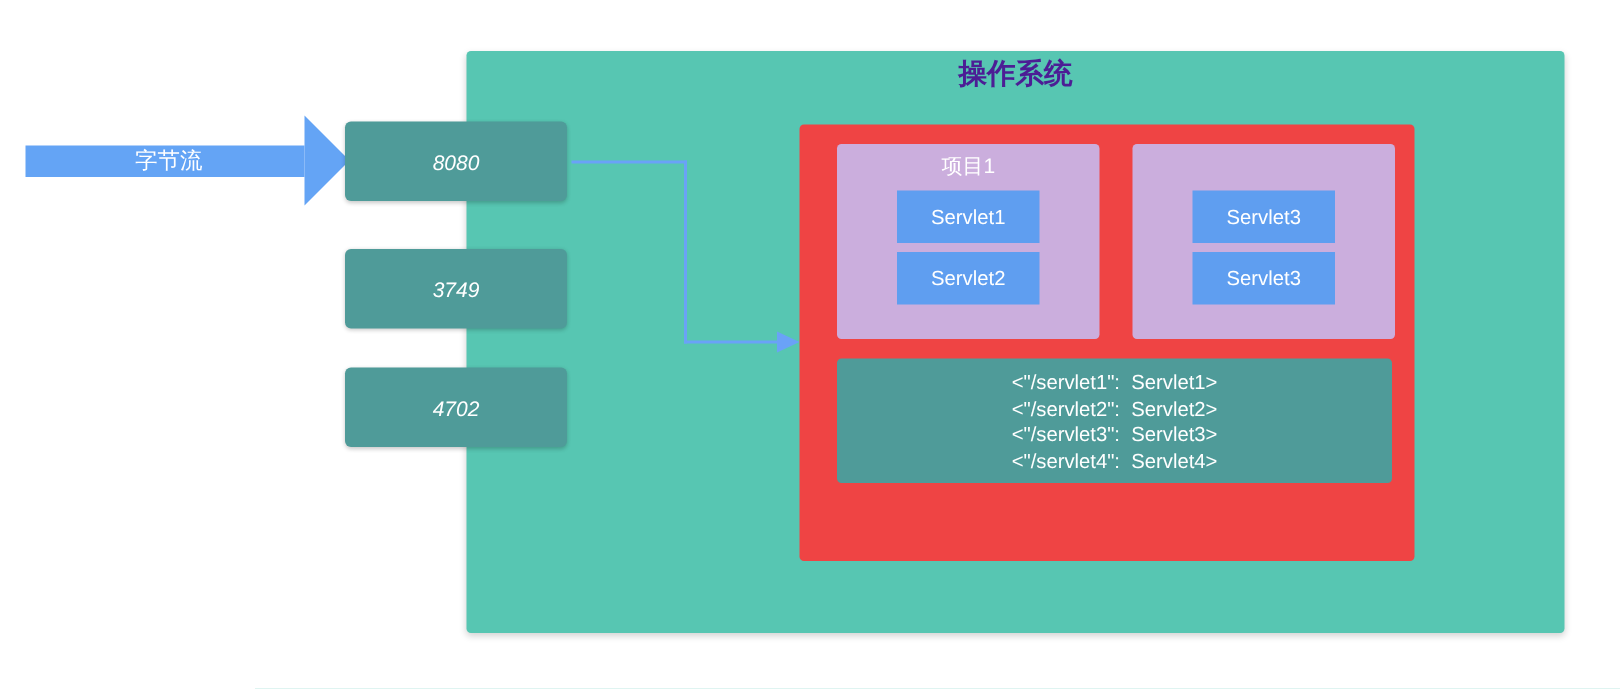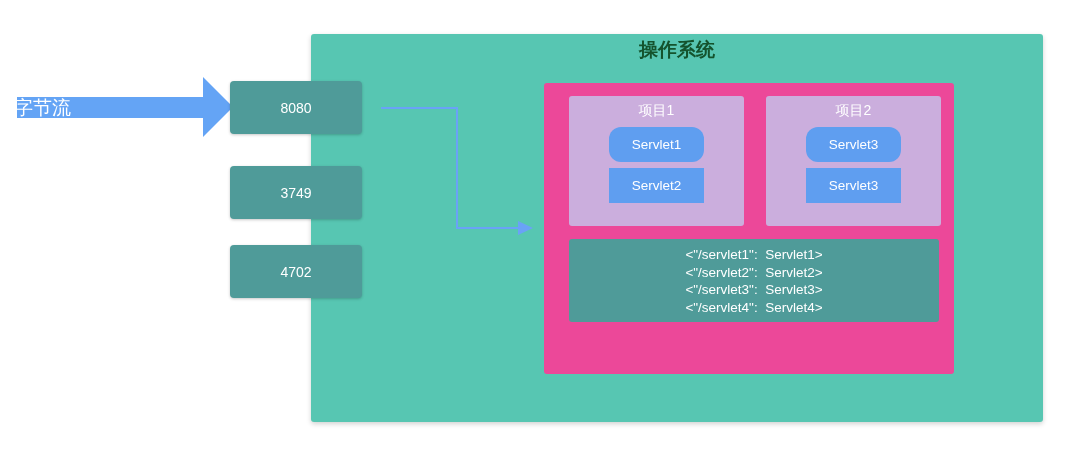--- a/index.html
+++ b/index.html
@@ -19,21 +19,21 @@
     left: 311px; top: 34px;
     width: 732px; height: 388px;
     background: #57c6b2;
     border-radius: 3px;
     box-shadow: 0 2px 5px rgba(0,0,0,0.18);
   }
   .os-title {
     position: absolute;
     left: 0; right: 0; top: 5px;
     text-align: center;
-    color: #14532d;
+    color: #4c1d95;
     font-size: 19px;
     font-weight: bold;
     line-height: 22px;
   }
 
   
   .bs-arrow {
     position: absolute;
     left: 14px; top: 77px;
     width: 219px; height: 60px;
@@ -48,38 +48,40 @@
     position: absolute;
     left: 189px; top: 0;
     width: 0; height: 0;
     border-left: 30px solid #64a4f5;
     border-top: 30px solid transparent;
     border-bottom: 30px solid transparent;
   }
   .bs-label {
     position: absolute;
     left: 0; right: 22px; top: 22px;
-    color: #ffffff;
-    font-size: 19px;
+    text-align: center;
+    color: #ffffff;
+    font-size: 15px;
     line-height: 17px;
   }
 
   
   .port-box {
     position: absolute;
     left: 230px;
-    width: 132px; height: 53px;
+    width: 148px; height: 53px;
     background: #4f9b99;
     border-radius: 4px;
     box-shadow: 0 1px 3px rgba(0,0,0,0.22);
     display: flex;
     align-items: center;
     justify-content: center;
     color: #ffffff;
     font-size: 14px;
+    font-style: italic;
   }
 
   
   .conn { position: absolute; background: #6aa2f7; }
   .conn-h1 { left: 381px; top: 107px; width: 77px; height: 2px; }
   .conn-v  { left: 456px; top: 107px; width: 2px;  height: 122px; }
   .conn-h2 { left: 456px; top: 227px; width: 62px; height: 2px; }
   .conn-head {
     position: absolute;
     left: 518px; top: 221px;
@@ -87,23 +89,22 @@
     border-left: 15px solid #6aa2f7;
     border-top: 7px solid transparent;
     border-bottom: 7px solid transparent;
   }
 
   
   .tomcat-box {
     position: absolute;
     left: 533px; top: 83px;
     width: 410px; height: 291px;
-    background: #ec4899;
-    border-radius: 3px;
-    margin-left: 11px;
+    background: #ef4444;
+    border-radius: 3px;
   }
   .tomcat-label {
     position: absolute;
     left: 0; right: 0; top: 344px;
     text-align: center;
     color: #ffffff;
     font-size: 21px;
     font-weight: bold;
     line-height: 24px;
   }
@@ -130,21 +131,21 @@
     position: absolute;
     left: 40px;
     width: 95px; height: 35px;
     background: #5f9ef0;
     display: flex;
     align-items: center;
     justify-content: center;
     color: #ffffff;
     font-size: 13.5px;
   }
-  .servlet-pos-1 { top: 31px; border-radius: 12px; }
+  .servlet-pos-1 { top: 31px; }
   .servlet-pos-2 { top: 72px; }
 
   
   .mapping-box {
     position: absolute;
     left: 25px; top: 156px;
     width: 370px; height: 83px;
     background: #4f9b99;
     border-radius: 3px;
     padding-top: 7px;
@@ -183,21 +184,20 @@
 
   <div class="tomcat-box">
 
     <div class="project-box project-1">
       <div class="project-title">项目1</div>
       <div class="servlet-box servlet-pos-1">Servlet1</div>
       <div class="servlet-box servlet-pos-2">Servlet2</div>
     </div>
 
     <div class="project-box project-2">
-      <div class="project-title">项目2</div>
       <div class="servlet-box servlet-pos-1">Servlet3</div>
       <div class="servlet-box servlet-pos-2">Servlet3</div>
     </div>
 
     <div class="mapping-box">
       <div class="map-line">&lt;"/servlet1":  Servlet1&gt;</div>
       <div class="map-line">&lt;"/servlet2":  Servlet2&gt;</div>
       <div class="map-line">&lt;"/servlet3":  Servlet3&gt;</div>
       <div class="map-line">&lt;"/servlet4":  Servlet4&gt;</div>
     </div>

